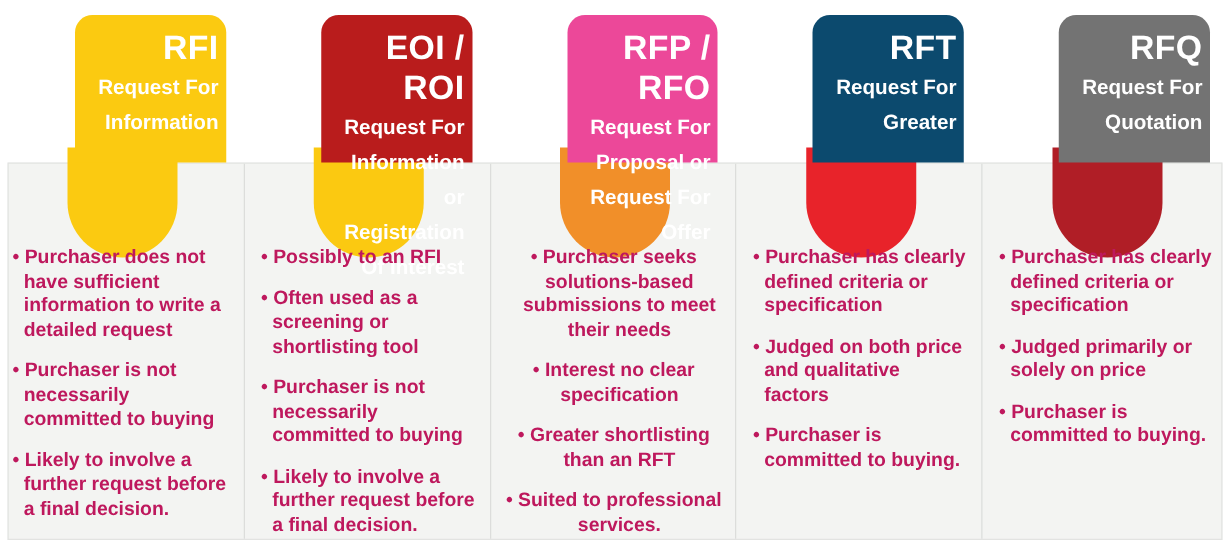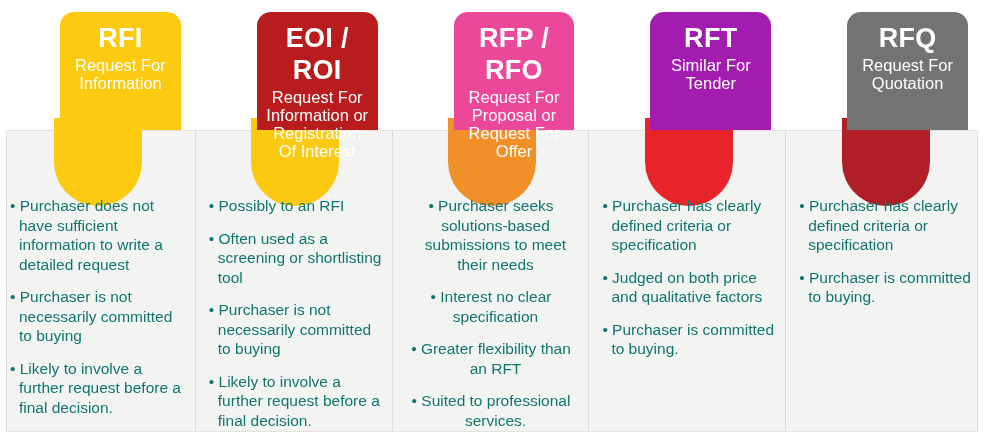--- a/index.html
+++ b/index.html
@@ -60,21 +60,21 @@
 
   .card-head {
     position: absolute;
     left: 16px;
     right: 16px;
     top: 12px;
     height: 118px;
     border-radius: 14px 14px 0 0;
     box-sizing: border-box;
     padding: 10px 6px 0 6px;
-    text-align: center;
+    text-align: right;
     color: #ffffff;
     z-index: 3;
     margin-left: 44px;
   }
   
   .card-tab {
     position: absolute;
     left: 50%;
     top: 118px;
     width: 88px;
@@ -86,41 +86,42 @@
 
   .card-code {
     font-size: 27px;
     font-weight: bold;
     line-height: 32px;
     letter-spacing: 0.3px;
     margin: 0 0 2px 0;
   }
   .card-name {
     font-size: 16.5px;
-    line-height: 18px;
-    font-weight: normal;
+    line-height: 28px;
+    font-weight: bold;
     margin: 0;
     position: relative;
     z-index: 4;
   }
 
   .bullets {
     position: absolute;
     left: 12px;
     right: 12px;
     top: 196px;
     z-index: 4;
   }
   .bullet {
     font-size: 15.5px;
     line-height: 19.5px;
-    color: #0f766e;
+    color: #be185d;
     margin: 0 0 13px 0;
     text-indent: -9px;
     padding-left: 9px;
+    font-weight: bold;
   }
   .bullet:last-child { margin-bottom: 0; }
 
   
   .col-1 .bullets { left: 10px; right: 14px; }
   .col-2 .bullets { left: 12px; right: 12px; }
   .col-3 .bullets { left: 10px; right: 12px; text-align: center; }
   .col-4 .bullets { left: 12px; right: 12px; }
   .col-5 .bullets { left: 12px; right: 10px; }
 </style>
@@ -162,44 +163,45 @@
 
     <div class="col col-3">
       <div class="card-tab" style="background: rgb(241, 143, 41);"></div>
       <div class="card-head" style="background: #ec4899;">
         <div class="card-code">RFP / RFO</div>
         <div class="card-name">Request For Proposal or Request For Offer</div>
       </div>
       <div class="bullets">
         <p class="bullet">• Purchaser seeks solutions-based submissions to meet their needs</p>
         <p class="bullet">• Interest no clear specification</p>
-        <p class="bullet">• Greater flexibility than an RFT</p>
+        <p class="bullet">• Greater shortlisting than an RFT</p>
         <p class="bullet">• Suited to professional services.</p>
       </div>
     </div>
 
     <div class="col col-4">
       <div class="card-tab" style="background: rgb(232, 35, 42);"></div>
-      <div class="card-head" style="background: #a21caf;">
+      <div class="card-head" style="background: #0c4a6e;">
         <div class="card-code">RFT</div>
-        <div class="card-name">Similar For Tender</div>
+        <div class="card-name">Request For Greater</div>
       </div>
       <div class="bullets">
         <p class="bullet">• Purchaser has clearly defined criteria or specification</p>
         <p class="bullet">• Judged on both price and qualitative factors</p>
         <p class="bullet">• Purchaser is committed to buying.</p>
       </div>
     </div>
 
     <div class="col col-5">
       <div class="card-tab" style="background: rgb(176, 30, 38);"></div>
       <div class="card-head" style="background: #737373;">
         <div class="card-code">RFQ</div>
         <div class="card-name">Request For Quotation</div>
       </div>
       <div class="bullets">
         <p class="bullet">• Purchaser has clearly defined criteria or specification</p>
+        <p class="bullet">• Judged primarily or solely on price</p>
         <p class="bullet">• Purchaser is committed to buying.</p>
       </div>
     </div>
 
   </div>
 </div>
 
 </body></html>

